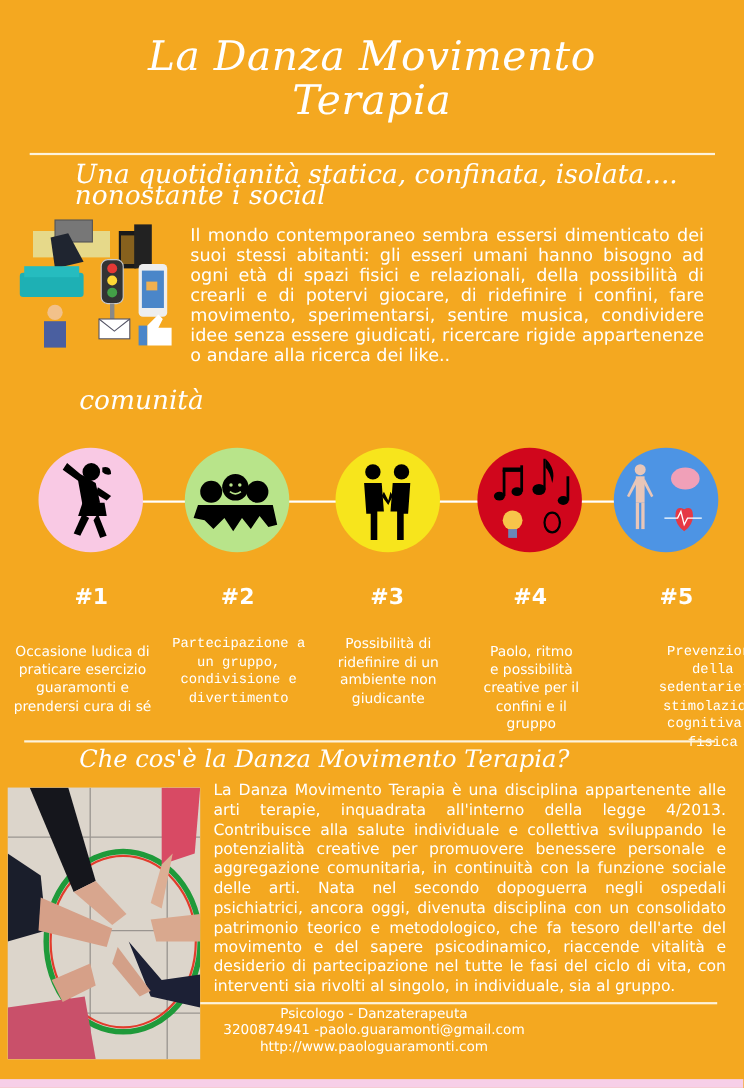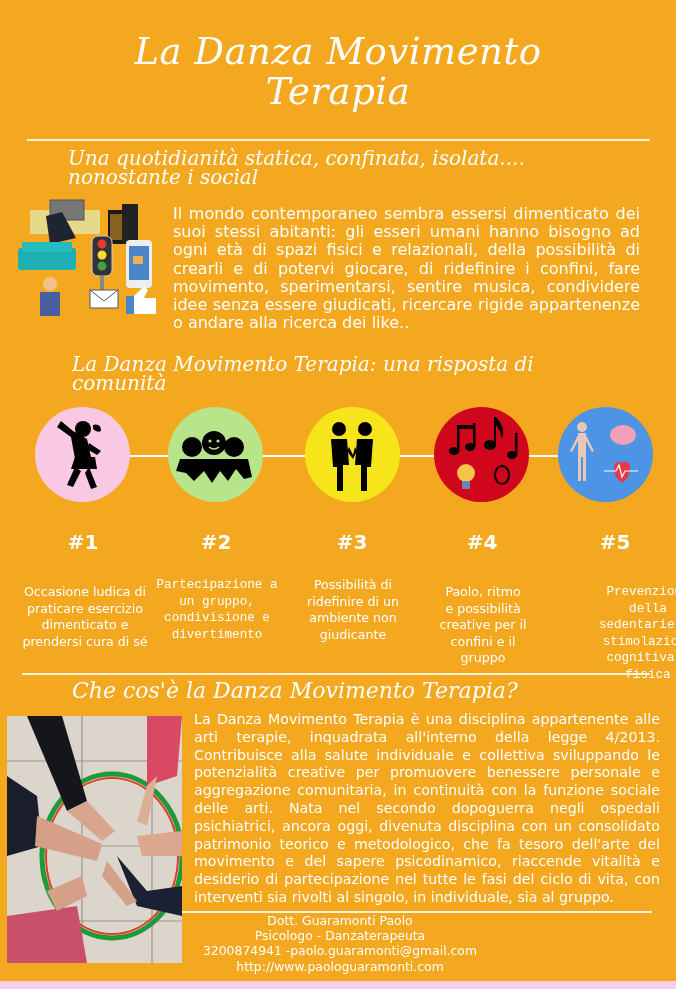--- a/index.html
+++ b/index.html
@@ -2,21 +2,21 @@
 <html><head>
 <meta charset="utf-8">
 <style>
   html, body { margin:0; padding:0; }
   body { width:676px; height:989px; background:#f4a820; position:relative; overflow:hidden;
          font-family:"Liberation Sans", sans-serif; color:#fff; }
   .abs { position:absolute; }
   .title { left:0; width:676px; top:32px; text-align:center; font-family:"DejaVu Serif", serif;
            font-style:italic; font-size:37px; line-height:40px; color:#fff; letter-spacing:0.5px; }
   .rule { height:2px; background:#fdf3dd; }
-  .h2 { font-family:"DejaVu Serif", serif; font-style:italic; font-size:20px; line-height:19px; color:#fff; }
+  .h2 { font-family:"DejaVu Serif", serif; font-style:italic; font-size:24px; line-height:19px; color:#fff; }
   .body-text { font-family:"DejaVu Sans", sans-serif; font-size:16px; line-height:18.2px; text-align:justify; color:#fff; }
   .collage { left:10px; top:198px; width:150px; height:125px; }
   .circle { width:95px; height:95px; border-radius:50%; top:407px; overflow:hidden; }
   .connector { height:2px; background:#fff; top:455px; }
   .num { top:530px; width:120px; text-align:center; font-family:"DejaVu Sans", sans-serif; font-weight:bold; font-size:20px; color:#fff; }
   .point { width:130px; text-align:center; font-family:"DejaVu Sans", sans-serif; font-size:12.6px; line-height:16.5px; color:#fff; }
   .photo { left:7px; top:716px; width:175px; height:247px; background:#d9d2c8; overflow:hidden; }
   .footer { left:180px; width:320px; top:913px; text-align:center; font-family:"DejaVu Sans", sans-serif; font-size:12.4px; line-height:15.2px; color:#fff; }
   .pink-strip { left:0; top:981px; width:676px; height:8px; background:#f7cfe8; }
 </style>
@@ -76,21 +76,20 @@
     <g>
         <rect x="116" y="98" width="8" height="18" fill="#4a86c9"></rect>
         <path d="M124 98 L134 88 L138 92 L134 100 L146 100 L146 116 L124 116 Z" fill="#fff"></path>
       </g>
   </svg>
 </div>
 
 <div class="abs body-text" style="left:173px;top:205px;width:467px;">Il mondo contemporaneo sembra essersi dimenticato dei suoi stessi abitanti: gli esseri umani hanno bisogno ad ogni età di spazi fisici e relazionali, della possibilità di crearli e di potervi giocare, di ridefinire i confini, fare movimento, sperimentarsi, sentire musica, condividere idee senza essere giudicati, ricercare rigide appartenenze o andare alla ricerca dei like..</div>
 
 <div class="abs h2" style="left:72px;top:355px;width:600px;">
-  <div>La Danza Movimento Terapia: una risposta di</div>
   <div>comunità</div>
 </div>
 
 <div class="abs connector" style="left:128px;width:42px;"></div>
 <div class="abs connector" style="left:262px;width:45px;"></div>
 <div class="abs connector" style="left:396px;width:40px;"></div>
 <div class="abs connector" style="left:526px;width:34px;"></div>
 
 <div class="abs circle" style="left:35px;background:#f9c9e4;">
   <svg width="95" height="95" viewBox="0 0 95 95">
@@ -165,24 +164,24 @@
       <path d="M46 64 L58 64 L61 58 L64 70 L67 64 L80 64" stroke="#fff" fill="none" stroke-width="1.2"></path>
     </svg>
 </div>
 
 <div class="abs num" style="left:23px;">#1</div>
 <div class="abs num" style="left:156px;">#2</div>
 <div class="abs num" style="left:292px;">#3</div>
 <div class="abs num" style="left:422px;">#4</div>
 <div class="abs num" style="left:555px;">#5</div>
 
-<div class="abs point" style="left:17px;top:584px;width:136px;">
+<div class="abs point" style="left:7px;top:584px;width:136px;">
   <div>Occasione ludica di</div>
   <div>praticare esercizio</div>
-  <div>dimenticato e</div>
+  <div>guaramonti e</div>
   <div>prendersi cura di sé</div>
 </div>
 <div class="abs point" style="left:152px;top:577px;width:130px;font-family:Liberation Mono, monospace;">
   <div>Partecipazione a</div>
   <div>un gruppo,</div>
   <div>condivisione e</div>
   <div>divertimento</div>
 </div>
 <div class="abs point" style="left:288px;top:577px;width:130px;">
   <div>Possibilità di</div>
@@ -233,19 +232,18 @@
     <path d="M0 200 L70 190 L80 247 L0 247 Z" fill="#c9506a"></path>
     <path d="M40 175 L75 160 L80 180 L50 195 Z" fill="#d6a088"></path>
   </svg>
 </div>
 
 <div class="abs body-text" style="left:194px;top:711px;width:466px;font-size:14.2px;line-height:17.8px;">La Danza Movimento Terapia è una disciplina appartenente alle arti terapie, inquadrata all'interno della legge 4/2013. Contribuisce alla salute individuale e collettiva sviluppando le potenzialità creative per promuovere benessere personale e aggregazione comunitaria, in continuità con la funzione sociale delle arti.  Nata nel secondo dopoguerra negli ospedali psichiatrici, ancora oggi, divenuta disciplina con un consolidato patrimonio teorico e metodologico, che fa tesoro dell'arte del movimento e del sapere psicodinamico, riaccende vitalità e desiderio di partecipazione nel tutte le fasi del ciclo di vita, con interventi sia rivolti al singolo, in individuale, sia al gruppo.</div>
 
 <div class="abs rule" style="left:182px;top:911px;width:470px;"></div>
 
 <div class="abs footer">
-  <div>Dott. Guaramonti Paolo</div>
   <div>Psicologo - Danzaterapeuta</div>
   <div>3200874941 -paolo.guaramonti@gmail.com</div>
   <div>http://www.paologuaramonti.com</div>
 </div>
 
 <div class="abs pink-strip"></div>
 
 </body></html>

